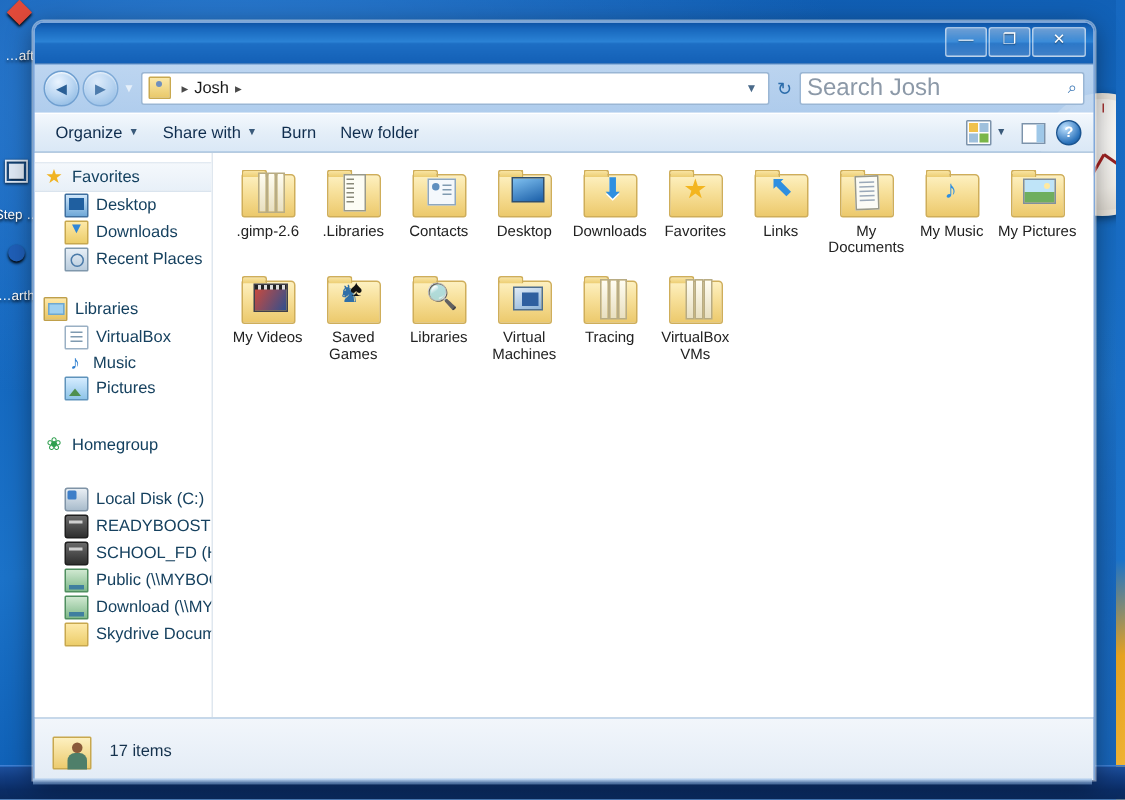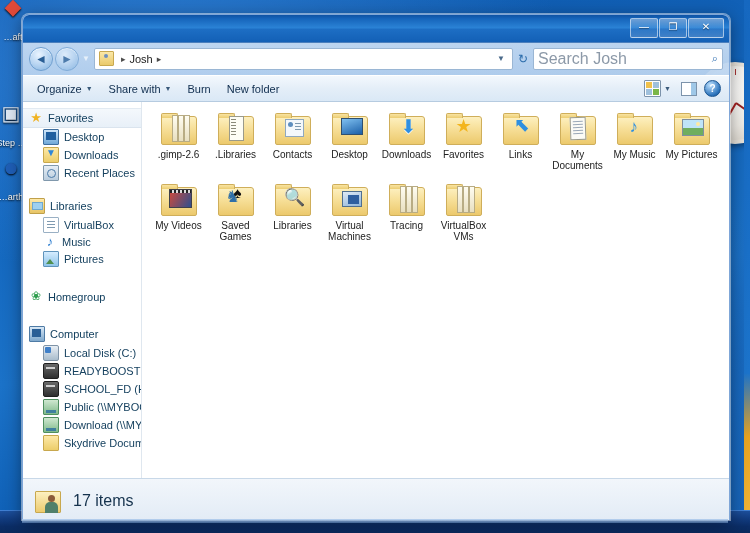--- a/index.html
+++ b/index.html
@@ -244,21 +244,21 @@
   .status-icon{width:30px;height:28px;position:relative;flex:none;}
   .status-icon .f{
     position:absolute;left:2px;top:4px;width:24px;height:20px;
     background:linear-gradient(180deg,#fdf0c0,#eccb6e);border:1px solid #c8a84e;border-radius:1px;
   }
   .status-icon .p{
     position:absolute;left:12px;top:8px;width:13px;height:18px;
   }
   .status-icon .p .head{position:absolute;left:3px;top:0;width:7px;height:7px;border-radius:50%;background:#8a5a3a;}
   .status-icon .p .body{position:absolute;left:0;top:7px;width:13px;height:11px;border-radius:5px 5px 0 0;background:#4f7f6a;}
-  .status-text{font-size:16px;color:#15324d;}
+  .status-text{font-size:11px;color:#15324d;}
   #bottom-edge{
     position:absolute;left:22px;top:519px;width:706px;height:4px;
     background:linear-gradient(180deg,rgba(170,200,235,.86),rgba(120,160,210,.5));
   }
 </style>
 </head>
 <body>
 
 <div id="desktop">
 
@@ -405,24 +405,20 @@
       <div class="nav-group">
         <div class="nav-head">
           <span class="ico home">❀</span>
           <span>Homegroup</span>
         </div>
       </div>
 
       <div class="spacer" style="height:16px;"></div>
 
       <div class="nav-group">
-        <div class="nav-head">
-          <span class="ico computer"></span>
-          <span>Computer</span>
-        </div>
         <div class="nav-item">
           <span class="ico hddc"></span>
           <span>Local Disk (C:)</span>
         </div>
         <div class="nav-item">
           <span class="ico removable"></span>
           <span>READYBOOST (G:)</span>
         </div>
         <div class="nav-item">
           <span class="ico removable"></span>

